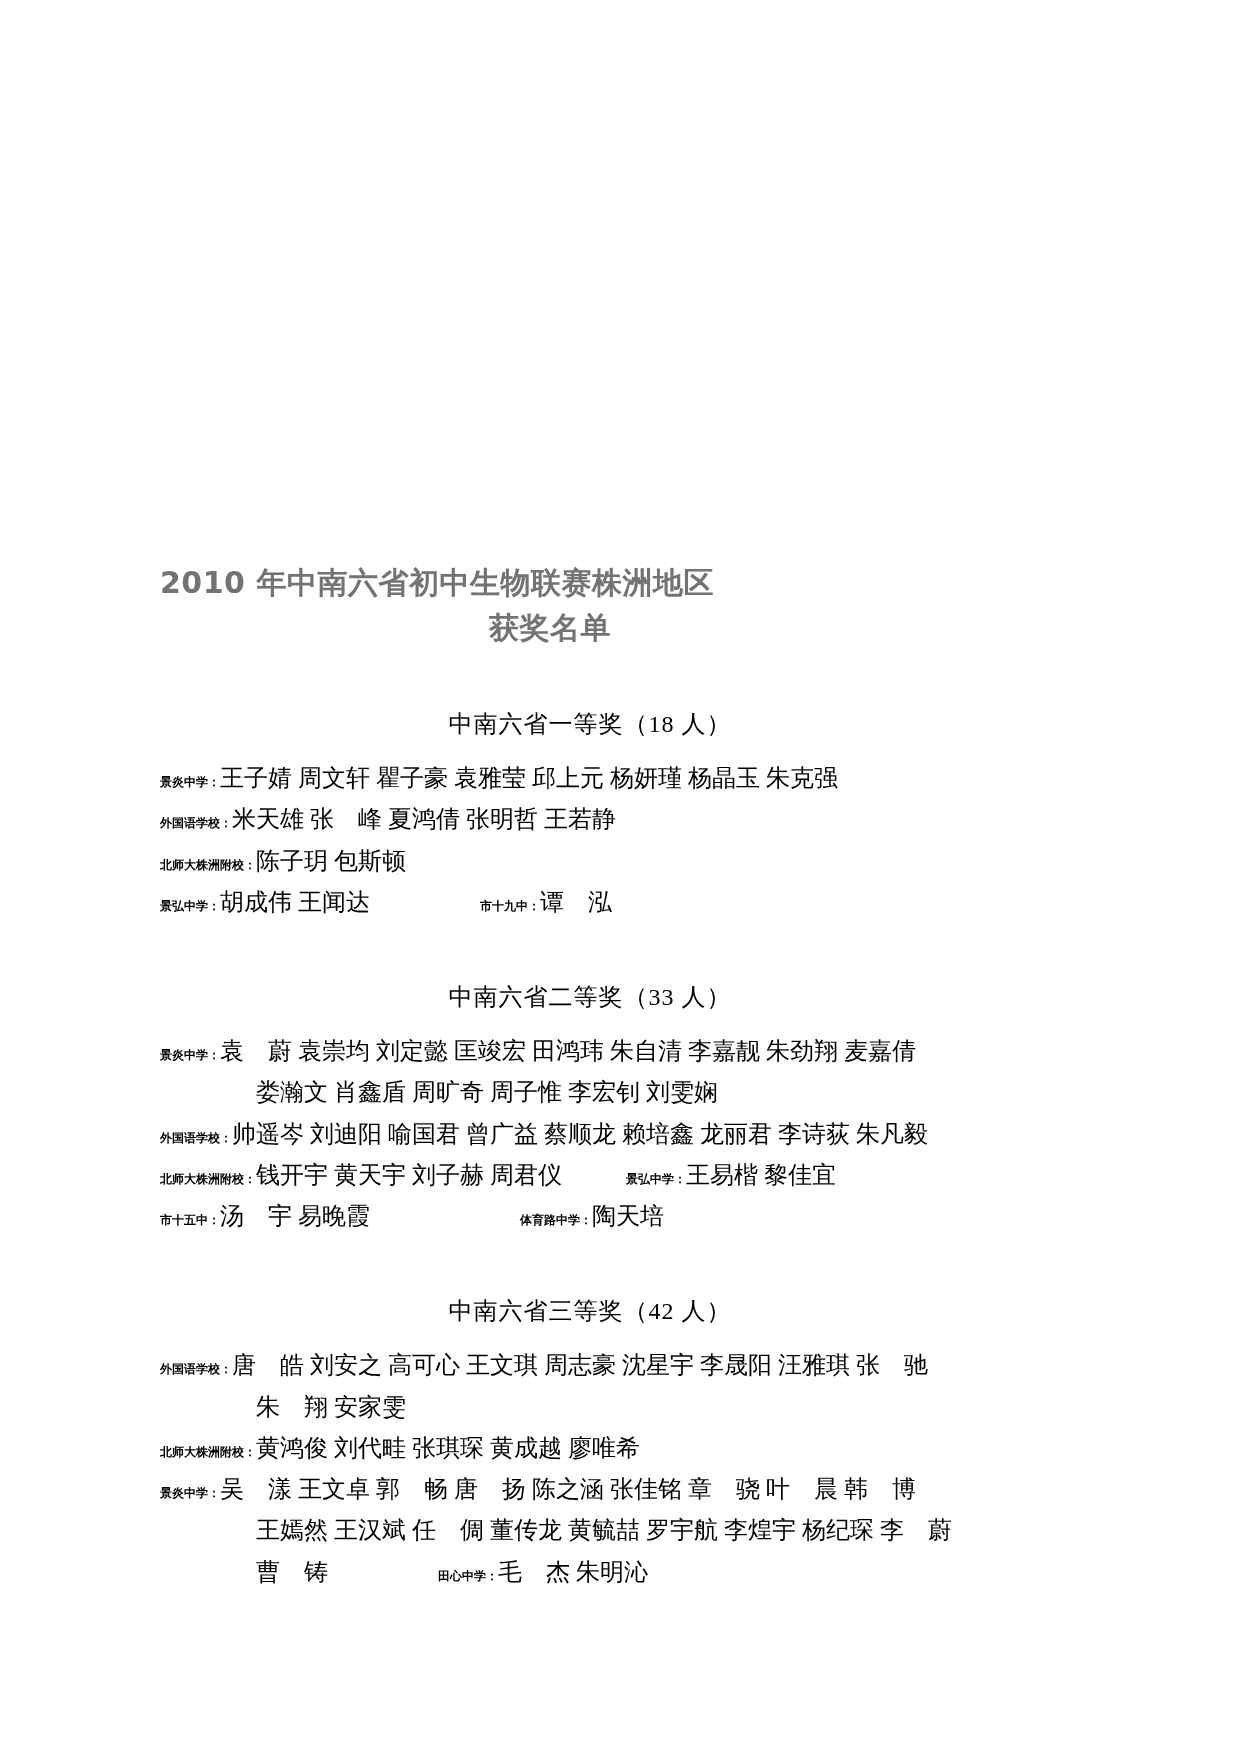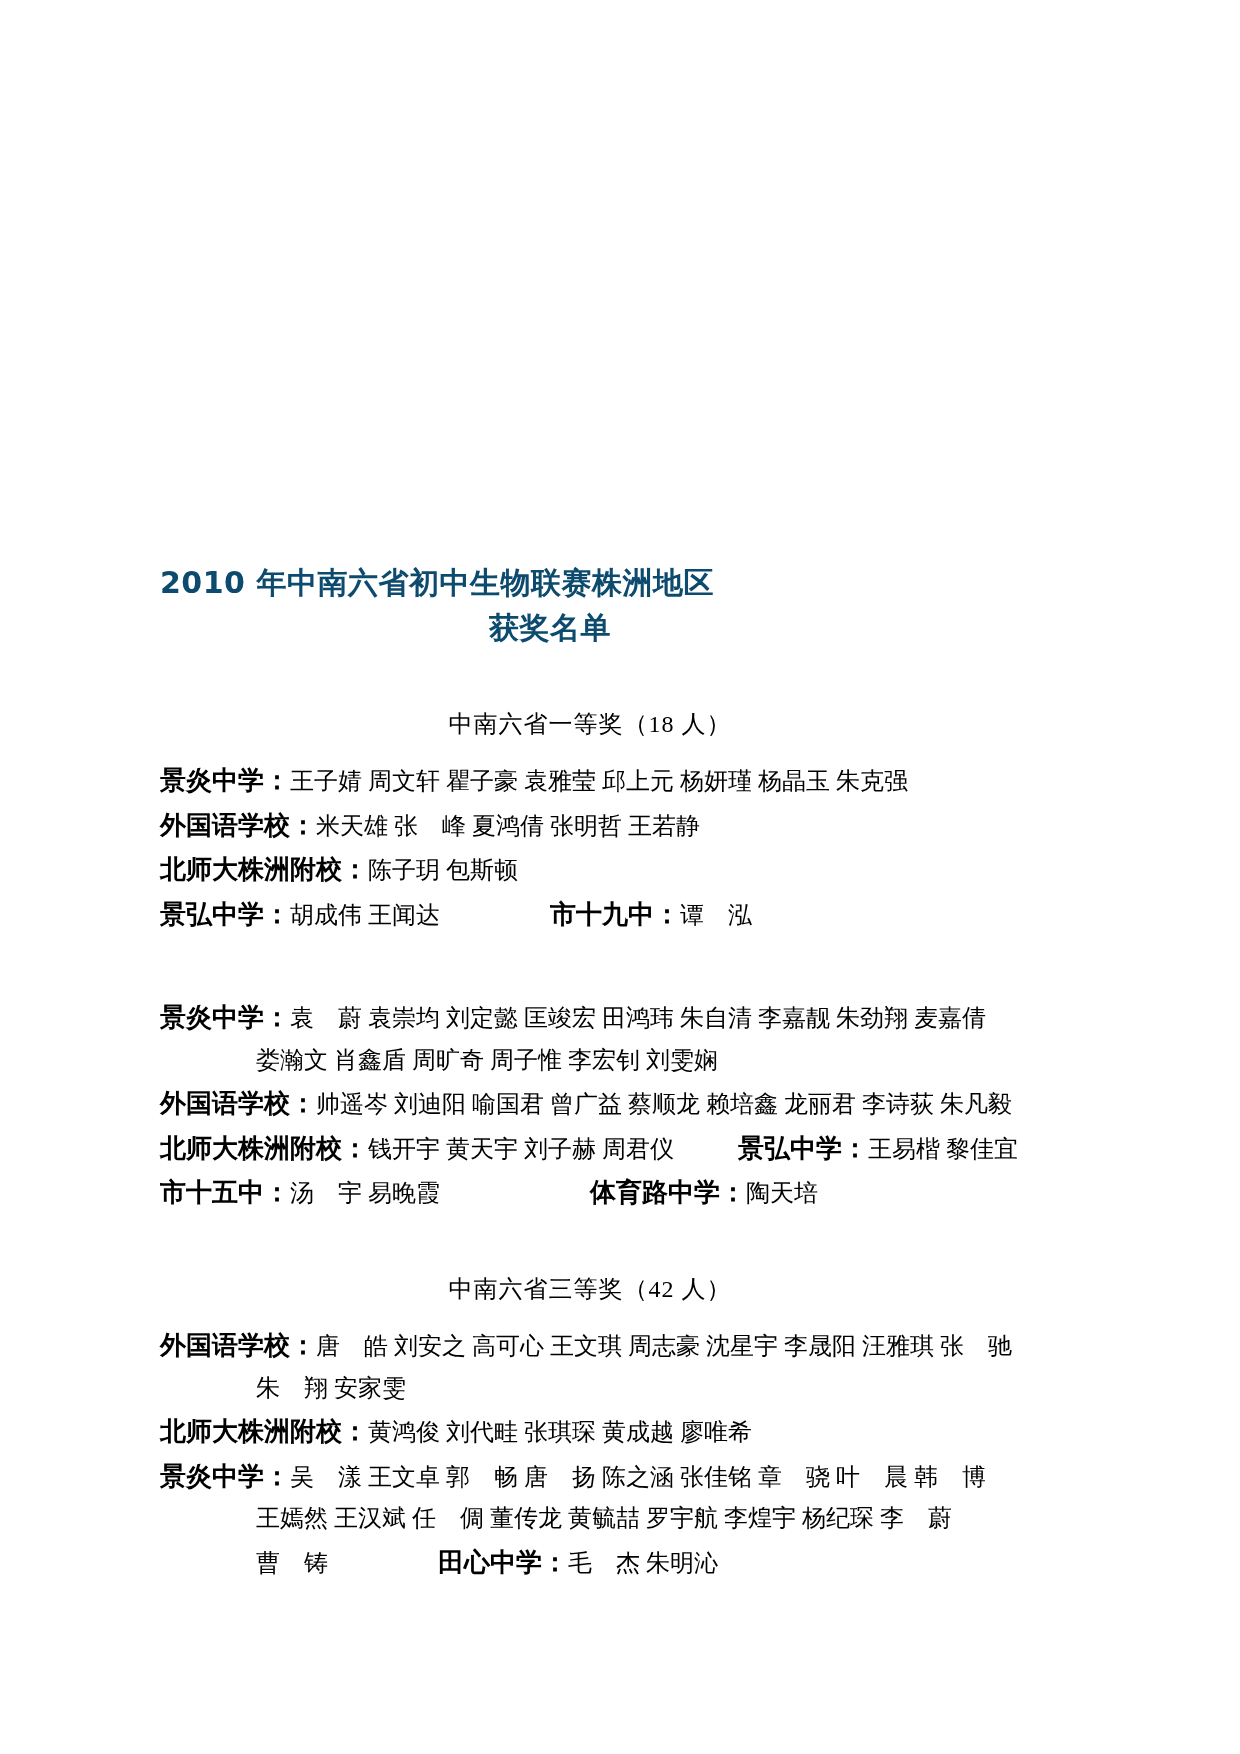--- a/index.html
+++ b/index.html
@@ -26,21 +26,21 @@
     position: absolute;
     left: 160px;
     top: 560px;
     width: 920px;
   }
   .title-line {
     font-family: "DejaVu Sans", "Liberation Sans", sans-serif;
     font-weight: bold;
     font-size: 30px;
     letter-spacing: 0.5px;
-    color: #0c4a6e;
+    color: #737373;
     line-height: 1.5;
   }
   .title-1 {
     text-align: left;
     padding-left: 0px;
   }
   .title-2 {
     text-align: center;
     padding-right: 140px;
   }
@@ -59,23 +59,23 @@
   }
   .entry-row {
     font-size: 20px;
     line-height: 1.72;
     white-space: nowrap;
   }
   .indent-1 {
     padding-left: 96px;
   }
   .school {
-    font-family: Liberation Sans, sans-serif;
+    font-family: Liberation Serif, serif;
     font-weight: bold;
-    font-size: 26px;
+    font-size: 12px;
     letter-spacing: 0px;
   }
   .names {
     font-family: "Liberation Serif", "DejaVu Serif", serif;
     font-size: 24px;
   }
   .gap-md { display: inline-block; width: 64px; }
   .gap-lg { display: inline-block; width: 110px; }
   .gap-xl { display: inline-block; width: 150px; }
 </style>
@@ -92,20 +92,21 @@
         <div class="section">
           <div class="section-heading">中南六省一等奖（18 人）</div>
           <div class="entry-list">
             <div class="entry-row"><span class="school">景炎中学：</span><span class="names">王子婧  周文轩  瞿子豪  袁雅莹  邱上元  杨妍瑾  杨晶玉  朱克强</span></div>
             <div class="entry-row"><span class="school">外国语学校：</span><span class="names">米天雄  张　峰  夏鸿倩  张明哲  王若静</span></div>
             <div class="entry-row"><span class="school">北师大株洲附校：</span><span class="names">陈子玥  包斯顿</span></div>
             <div class="entry-row"><span class="school">景弘中学：</span><span class="names">胡成伟  王闻达</span><span class="gap-lg"></span><span class="school">市十九中：</span><span class="names">谭　泓</span></div>
           </div>
         </div>
         <div class="section">
+          <div class="section-heading">中南六省二等奖（33 人）</div>
           <div class="entry-list">
             <div class="entry-row"><span class="school">景炎中学：</span><span class="names">袁　蔚  袁崇均  刘定懿  匡竣宏  田鸿玮  朱自清  李嘉靓  朱劲翔  麦嘉倩</span></div>
             <div class="entry-row indent-1"><span class="names">娄瀚文  肖鑫盾  周旷奇  周子惟  李宏钊  刘雯娴</span></div>
             <div class="entry-row"><span class="school">外国语学校：</span><span class="names">帅遥岑  刘迪阳  喻国君  曾广益  蔡顺龙  赖培鑫  龙丽君  李诗荻  朱凡毅</span></div>
             <div class="entry-row"><span class="school">北师大株洲附校：</span><span class="names">钱开宇  黄天宇  刘子赫  周君仪</span><span class="gap-md"></span><span class="school">景弘中学：</span><span class="names">王易楷  黎佳宜</span></div>
             <div class="entry-row"><span class="school">市十五中：</span><span class="names">汤　宇  易晚霞</span><span class="gap-xl"></span><span class="school">体育路中学：</span><span class="names">陶天培</span></div>
           </div>
         </div>
         <div class="section">
           <div class="section-heading">中南六省三等奖（42 人）</div>

